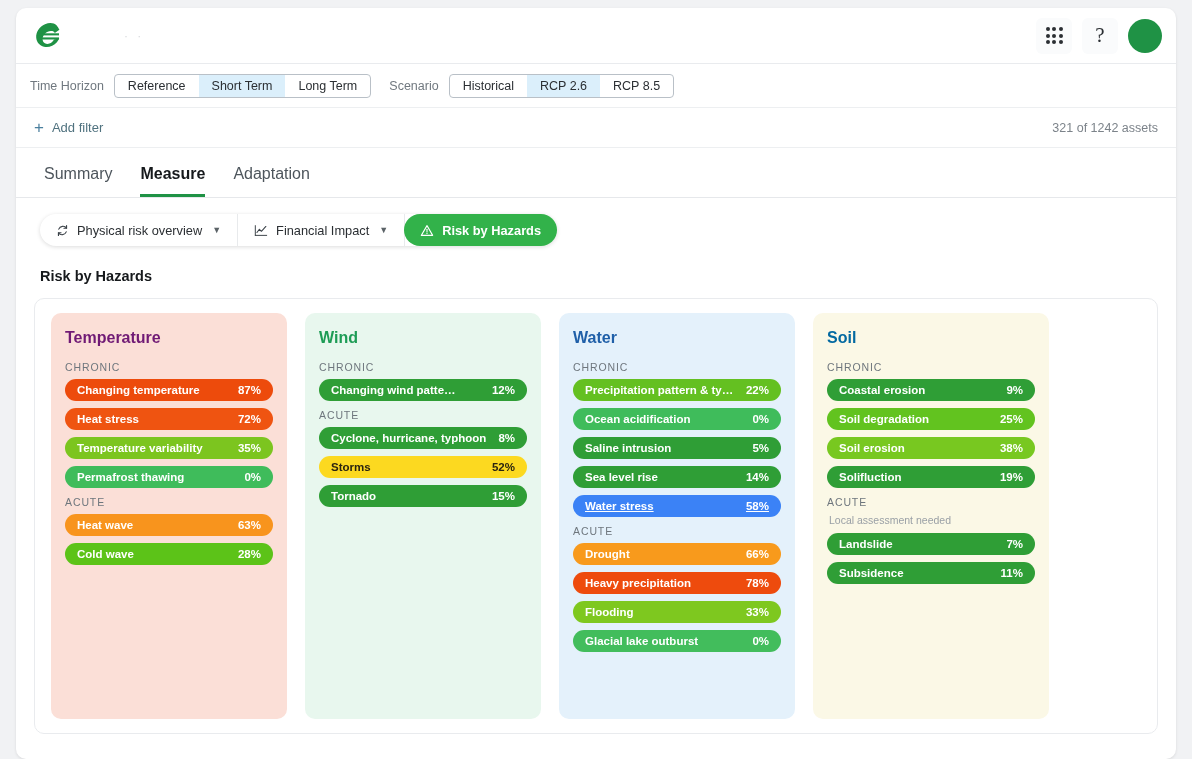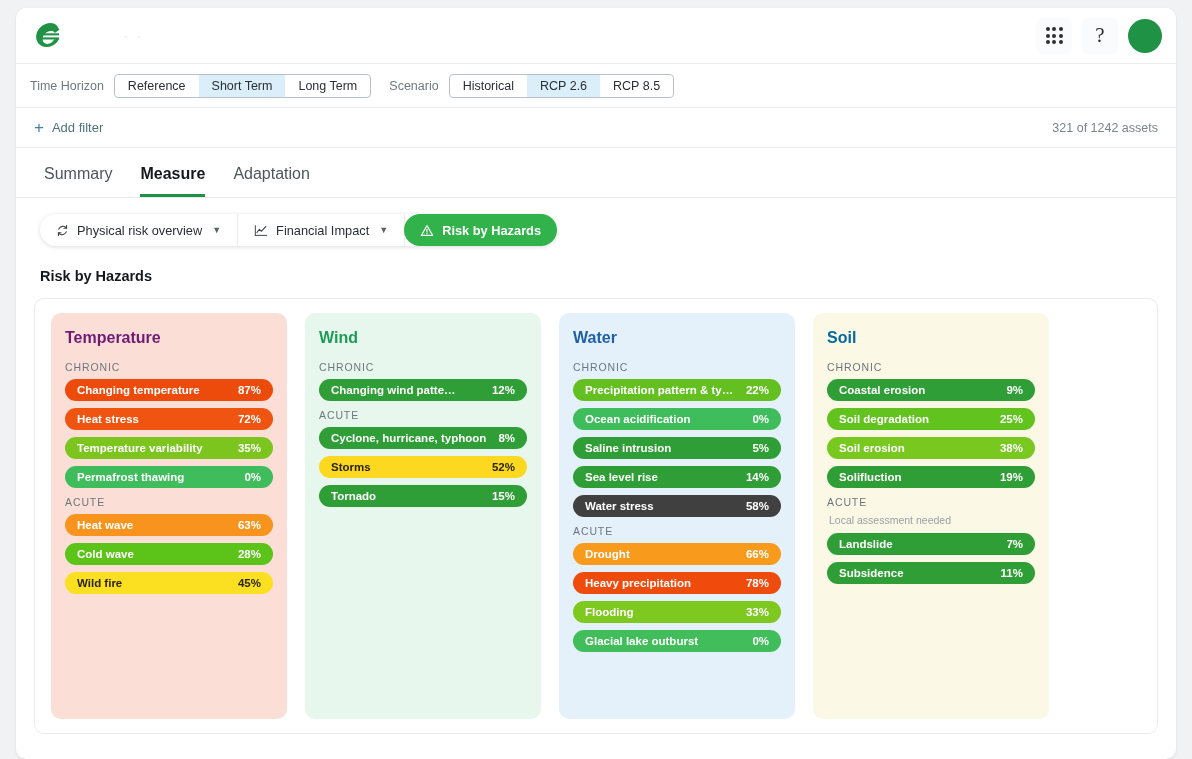--- a/index.html
+++ b/index.html
@@ -248,24 +248,20 @@
         </div>
         <div class="grp-label">ACUTE</div>
         <div class="bar" style="background: rgb(248, 148, 29);">
           <span class="bar-name">Heat wave</span>
           <span class="bar-val">63%</span>
         </div>
         <div class="bar" style="background: rgb(92, 195, 24);">
           <span class="bar-name">Cold wave</span>
           <span class="bar-val">28%</span>
         </div>
-        <div class="bar dark-text" style="background: rgb(250, 224, 33);">
-          <span class="bar-name">Wild fire</span>
-          <span class="bar-val">45%</span>
-        </div>
       </div>
       <div class="card" style="background: rgb(232, 247, 238);">
         <div class="card-title" style="color: rgb(29, 156, 85);">Wind</div>
         <div class="grp-label">CHRONIC</div>
         <div class="bar" style="background: rgb(47, 158, 54); gap: 26px;">
           <span class="bar-name">Changing wind patterns</span>
           <span class="bar-val">12%</span>
         </div>
         <div class="grp-label">ACUTE</div>
         <div class="bar" style="background: rgb(47, 158, 54);">
@@ -293,21 +289,21 @@
           <span class="bar-val">0%</span>
         </div>
         <div class="bar" style="background: rgb(47, 158, 54);">
           <span class="bar-name">Saline intrusion</span>
           <span class="bar-val">5%</span>
         </div>
         <div class="bar" style="background: rgb(47, 158, 54);">
           <span class="bar-name">Sea level rise</span>
           <span class="bar-val">14%</span>
         </div>
-        <div class="bar" style="background: #404040;">
+        <div class="bar" style="background: #3b82f6; text-decoration: underline;">
           <span class="bar-name">Water stress</span>
           <span class="bar-val">58%</span>
         </div>
         <div class="grp-label">ACUTE</div>
         <div class="bar" style="background: rgb(248, 154, 28);">
           <span class="bar-name">Drought</span>
           <span class="bar-val">66%</span>
         </div>
         <div class="bar" style="background: rgb(238, 75, 13);">
           <span class="bar-name">Heavy precipitation</span>

